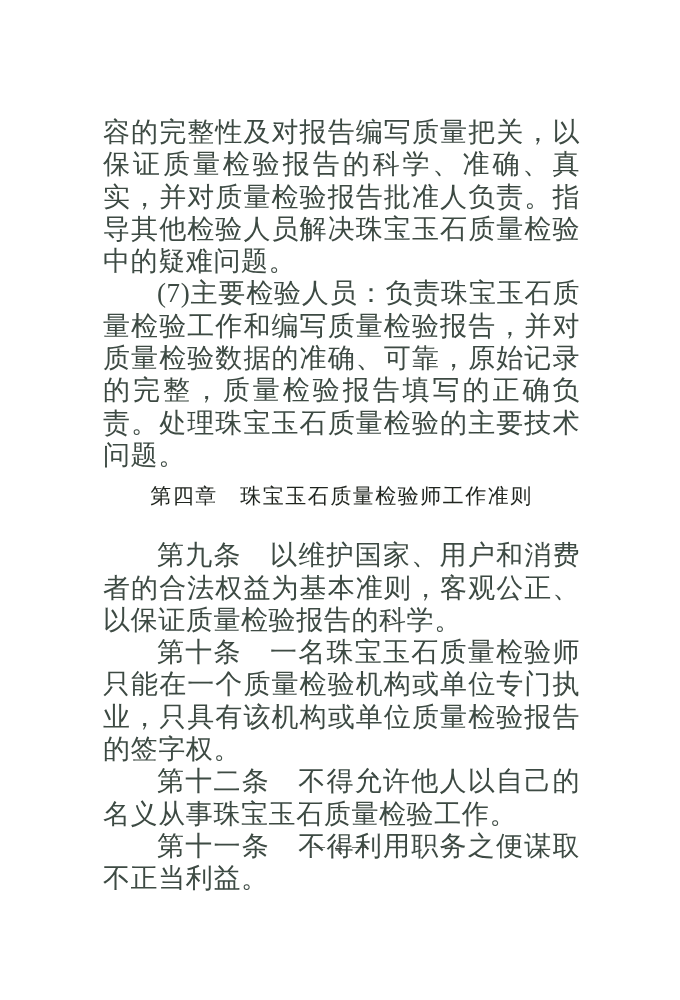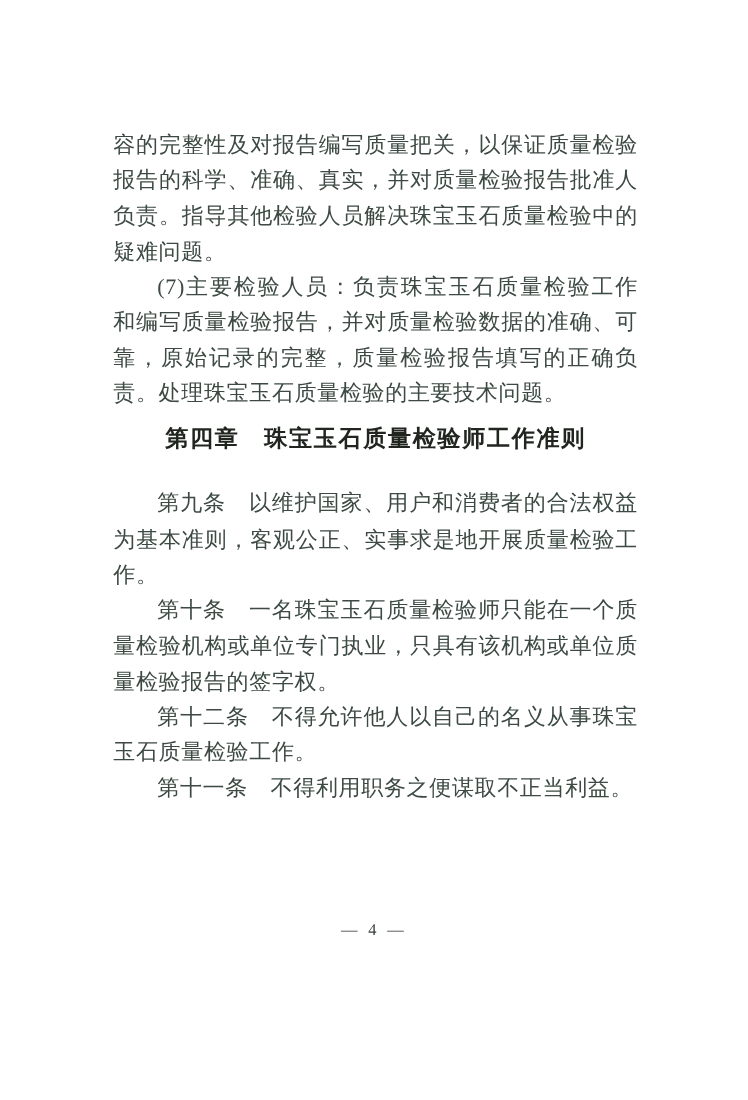--- a/index.html
+++ b/index.html
@@ -20,34 +20,34 @@
     width:680px;height:1000px;
     background:var(--page-background);
   }
   .text-block{
     position:absolute;
     left:103px;top:116px;
     width:477px;
   }
   .para{
     margin:0;
-    font-size:20px;
+    font-size:27px;
     line-height:32.3px;
     letter-spacing:0.6px;
     color:var(--body-text);
     text-align:justify;
     text-justify:inter-character;
     text-align-last:left;
   }
   .para.indent{ text-indent:2em; }
   .chapter-heading{
     margin:9px 0 27px 0;
     font-size:21px;
     line-height:32px;
-    font-weight:bold;
+    font-weight:normal;
     color:var(--heading-text);
     text-align:center;
     letter-spacing:1.5px;
     font-family:"Liberation Sans","DejaVu Sans",sans-serif;
   }
   .footer{
     position:absolute;
     left:0;top:838px;
     width:680px;
     text-align:center;
@@ -62,21 +62,21 @@
 <div class="page">
   <div class="text-block">
 
     <p class="para">容的完整性及对报告编写质量把关，以保证质量检验报告的科学、准确、真实，并对质量检验报告批准人负责。指导其他检验人员解决珠宝玉石质量检验中的疑难问题。</p>
 
     <p class="para indent">(7)主要检验人员：负责珠宝玉石质量检验工作和编写质量检验报告，并对质量检验数据的准确、可靠，原始记录的完整，质量检验报告填写的正确负责。处理珠宝玉石质量检验的主要技术问题。</p>
 
     <h2 class="chapter-heading">第四章　珠宝玉石质量检验师工作准则</h2>
 
 
-    <p class="para indent">第九条　以维护国家、用户和消费者的合法权益为基本准则，客观公正、实事求是地开展质量检验工作。</p>
+    <p class="para indent">第九条　以维护国家、用户和消费者的合法权益为基本准则，客观公正、以保证质量检验报告的科学。</p>
 
     <p class="para indent">第十条　一名珠宝玉石质量检验师只能在一个质量检验机构或单位专门执业，只具有该机构或单位质量检验报告的签字权。</p>
 
     <p class="para indent">第十二条　不得允许他人以自己的名义从事珠宝玉石质量检验工作。</p>
 
     <p class="para indent">第十一条　不得利用职务之便谋取不正当利益。</p>
 
   </div>
 
   <div class="footer">

